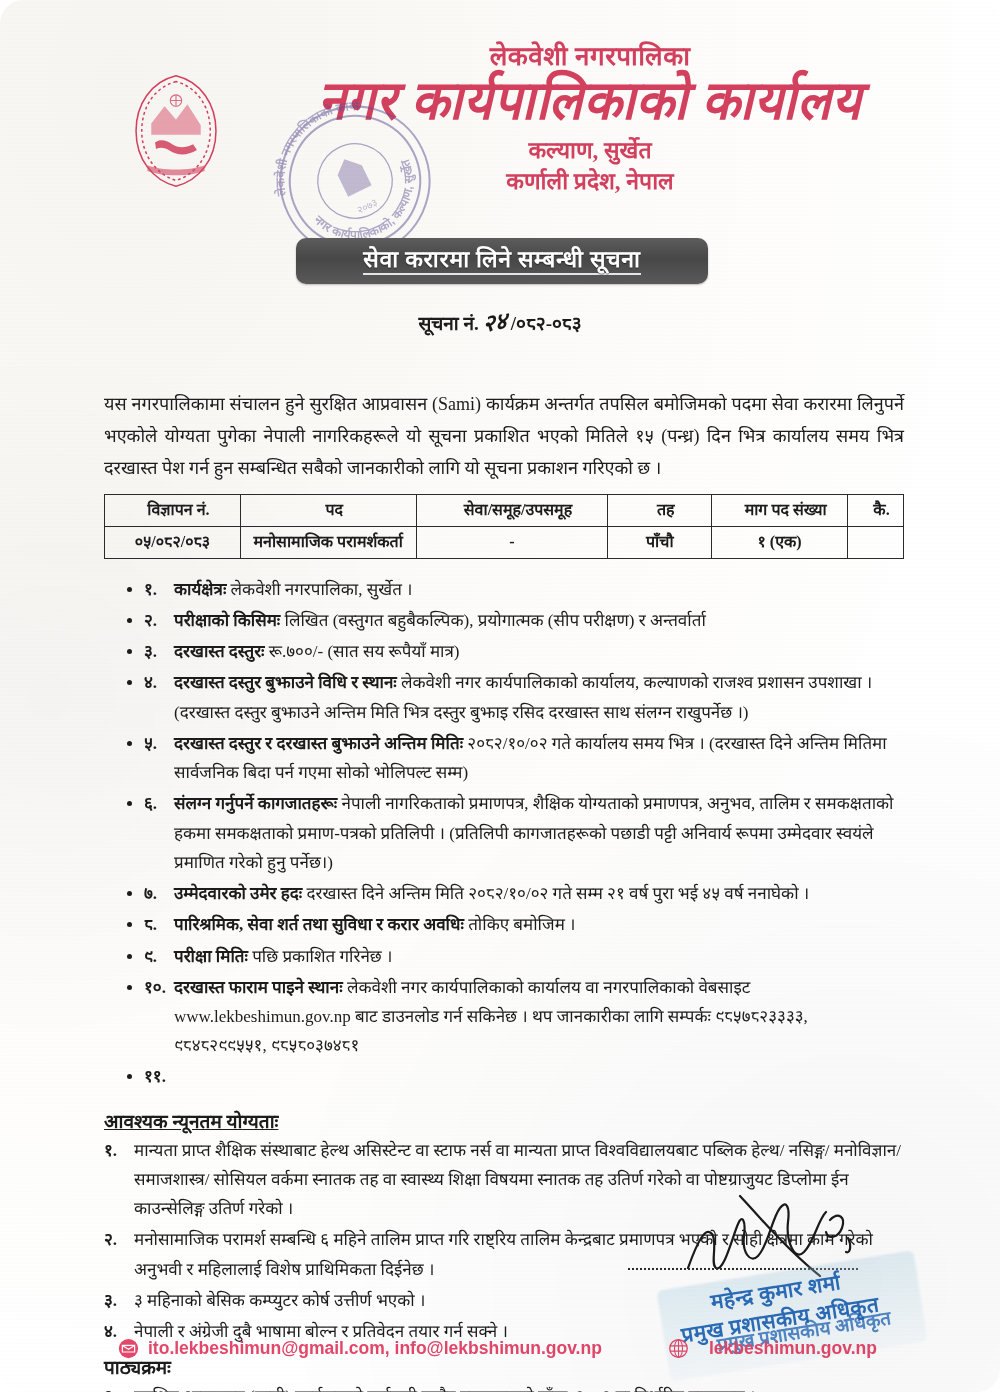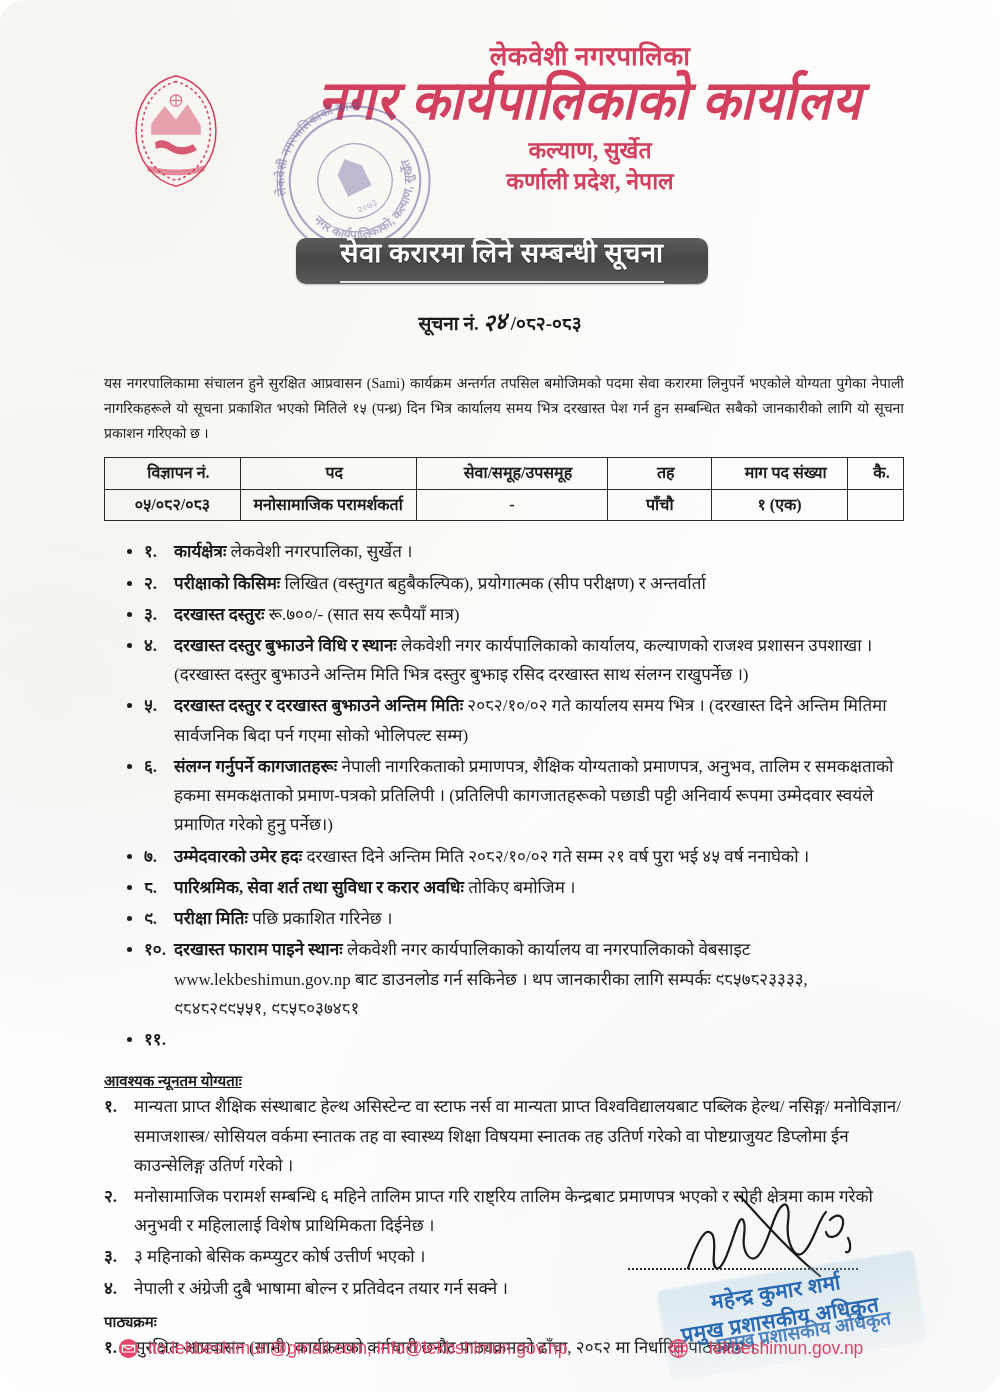--- a/index.html
+++ b/index.html
@@ -106,26 +106,26 @@
     height: 46px;
     background: linear-gradient(180deg, #5d5d5d 0%, #474747 45%, #5a5a5a 100%);
     border-radius: 10px;
     display: flex;
     align-items: center;
     justify-content: center;
     box-shadow: 0 1px 2px rgba(0,0,0,.25);
   }
   .title-banner span {
     color: #ffffff;
-    font-size: 27px;
+    font-size: 23px;
     font-weight: 700;
     letter-spacing: .6px;
     text-shadow: 0 1px 1px rgba(0,0,0,.5);
     border-bottom: 2px solid rgba(255,255,255,.85);
-    padding-bottom: 13px;
+    padding-bottom: 1px;
     line-height: 1.1;
   }
 
   .pub-block {
     position: absolute;
     left: 0; right: 0;
     top: 305px;
     text-align: center;
     font-size: 19px;
     font-weight: 600;
@@ -146,25 +146,25 @@
   }
 
   
   .body-wrap {
     position: absolute;
     left: 104px;
     top: 372px;
     width: 800px;
   }
   .intro {
-    font-size: 14px;
+    font-size: 18px;
     line-height: 1.78;
     text-align: justify;
     text-justify: inter-word;
-    margin: 0 0 10px 0;
+    margin: 16px 0 10px 0;
   }
 
   
   table.post-table {
     width: 100%;
     border-collapse: collapse;
     margin: 4px 0 9px 0;
     font-size: 16px;
   }
   table.post-table th,
@@ -198,21 +198,21 @@
   }
   li.item > .marker {
     position: absolute;
     left: 0;
     top: 0;
     font-weight: 600;
   }
   .lbl { font-weight: 700; }
 
   .section-head {
-    font-size: 15px;
+    font-size: 19px;
     font-weight: 700;
     text-decoration: underline;
     margin: 8px 0 2px 0;
   }
   .section-head.nounderline { text-decoration: none; }
 
   
   .sign-area {
     position: absolute;
     left: 600px;
@@ -262,20 +262,21 @@
   
   .footer {
     position: absolute;
     left: 0;
     right: 0;
     bottom: 18px;
     height: 40px;
     color: #e4476a;
     font-family: "Liberation Sans", sans-serif;
     font-size: 17.5px;
+    font-weight: bold;
   }
   .foot-left {
     position: absolute;
     left: 118px;
     top: 4px;
     display: flex;
     align-items: center;
     gap: 9px;
   }
   .foot-right {

